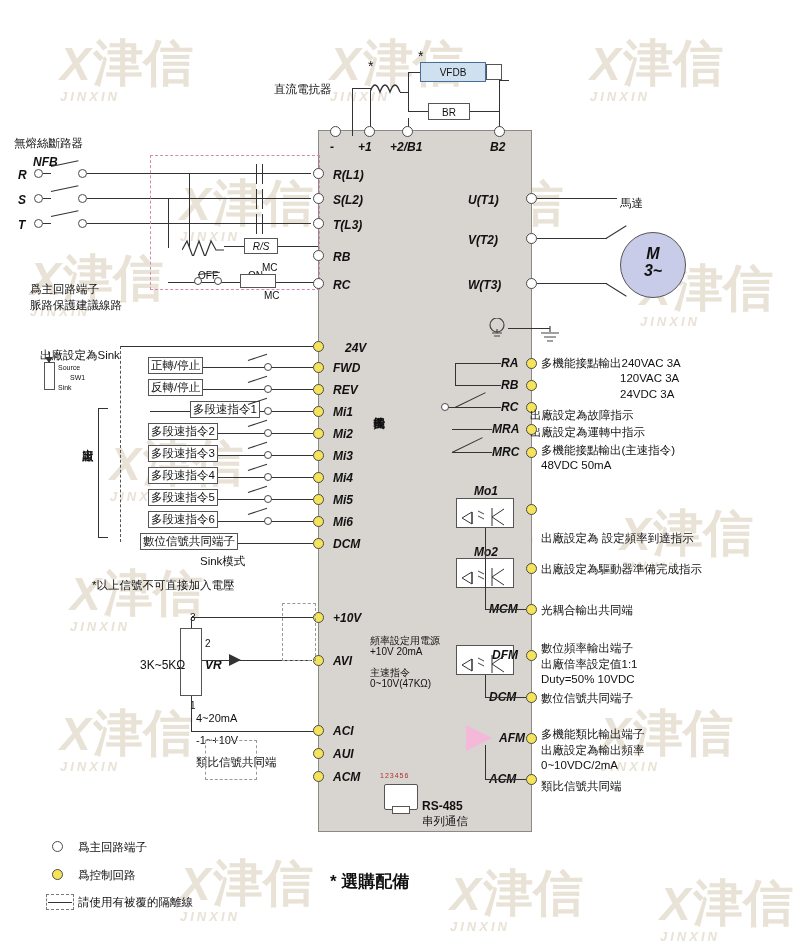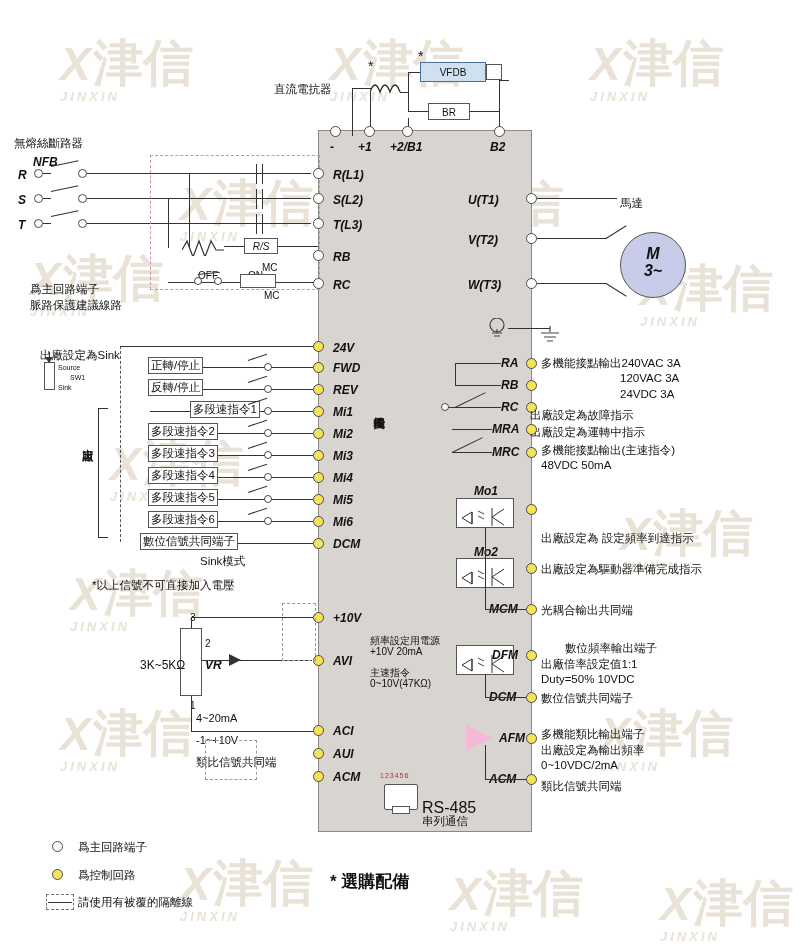--- a/index.html
+++ b/index.html
@@ -229,21 +229,21 @@
 
   <div class="lbl cn" style="left:40px;top:348px;">出廠設定為Sink</div>
   <div class="lbl sm" style="left:58px;top:364px;font-size:7px;">Source</div>
   <div class="lbl sm" style="left:70px;top:374px;font-size:7px;">SW1</div>
   <div class="lbl sm" style="left:58px;top:384px;font-size:7px;">Sink</div>
   <div class="cbox" style="left:44px;top:362px;width:11px;height:28px;"></div>
   <div class="ln vl" style="left:49px;top:352px;height:10px;"></div>
   <div class="arw" style="left:45px;top:357px;border-left:4px solid transparent;border-right:4px solid transparent;border-top:6px solid #333;"></div>
 
   <div class="term ctl" style="left:313px;top:341px;"></div>
-  <div class="lbl lbl-i" style="left:333px;top:341px;">24V</div>
+  <div class="lbl lbl-i" style="left:345px;top:341px;">24V</div>
   <div class="ln hl" style="left:120px;top:346px;width:193px;"></div>
 
   <div id="ctrl-rows">
       <div class="term ctl" style="left: 313px; top: 362px;"></div>
       <div class="lbl lbl-i" style="left: 333px; top: 361px;">FWD</div>
       <div class="ln hl" style="left: 150px; top: 367px; width: 163px;"></div>
       <div class="lbl cn" style="left: 148px; top: 357px; background: rgb(255, 255, 255); padding: 0px 2px; border: 1px solid rgb(85, 85, 85);">正轉/停止</div>
       <div class="term" style="left: 264px; top: 363px; width: 8px; height: 8px;"></div>
       <div class="ln" style="left: 248px; top: 360px; width: 20px; height: 1.2px; transform: rotate(-18deg); transform-origin: left center;"></div>
       <div class="term ctl" style="left: 313px; top: 384px;"></div>
@@ -367,21 +367,21 @@
 
   <div class="opto" style="left:456px;top:645px;width:58px;height:30px;"></div>
   <svg style="position:absolute;left:458px;top:647px;" width="54" height="26">
     <path d="M4,18 l10,-6 l0,12 z" fill="none" stroke="#333" stroke-width="1"></path>
     <path d="M14,12 v12" stroke="#333" stroke-width="1"></path>
     <path d="M20,11 l6,3 M20,16 l6,3" stroke="#333" stroke-width="0.9"></path>
     <path d="M34,8 l0,18 M34,17 l12,-8 M34,17 l12,8" fill="none" stroke="#333" stroke-width="1"></path>
   </svg>
   <div class="term ctl" style="left:526px;top:650px;"></div>
   <div class="lbl lbl-i" style="left:492px;top:648px;">DFM</div>
-  <div class="lbl cn" style="left:541px;top:641px;margin-left:24px;">數位頻率輸出端子</div>
+  <div class="lbl cn" style="left:541px;top:641px;">數位頻率輸出端子</div>
   <div class="lbl cn" style="left:541px;top:657px;">出廠倍率設定值1:1</div>
   <div class="lbl cn" style="left:541px;top:673px;">Duty=50% 10VDC</div>
 
   <div class="term ctl" style="left:526px;top:692px;"></div>
   <div class="lbl lbl-i" style="left:489px;top:690px;">DCM</div>
   <div class="lbl cn" style="left:541px;top:691px;">數位信號共同端子</div>
   <div class="ln vl" style="left:485px;top:675px;height:22px;"></div>
   <div class="ln hl" style="left:485px;top:697px;width:41px;"></div>
 
   <div class="term ctl" style="left:313px;top:612px;"></div>
@@ -431,21 +431,21 @@
 
   <div class="term ctl" style="left:526px;top:774px;"></div>
   <div class="lbl lbl-i" style="left:489px;top:772px;">ACM</div>
   <div class="lbl cn" style="left:541px;top:779px;">類比信號共同端</div>
   <div class="ln vl" style="left:485px;top:745px;height:34px;"></div>
   <div class="ln hl" style="left:485px;top:779px;width:41px;"></div>
 
   <div class="cbox" style="left:384px;top:784px;width:34px;height:26px;border-radius:2px;"></div>
   <div class="cbox" style="left:392px;top:806px;width:18px;height:8px;"></div>
   <div class="lbl" style="left:380px;top:772px;font-size:7px;letter-spacing:1px;color:#b03030;">123456</div>
-  <div class="lbl" style="left:422px;top:799px;font-weight:normal;font-size:16px;">RS-485</div>
+  <div class="lbl" style="left:422px;top:799px;font-weight:bold;font-size:12px;">RS-485</div>
   <div class="lbl cn" style="left:422px;top:814px;">串列通信</div>
 
   <div class="ldot" style="left:52px;top:841px;background:#fff;"></div>
   <div class="lbl cn" style="left:78px;top:840px;">爲主回路端子</div>
   <div class="ldot" style="left:52px;top:869px;background:#f5e45a;"></div>
   <div class="lbl cn" style="left:78px;top:868px;">爲控制回路</div>
   <div class="dash2" style="left:46px;top:894px;width:28px;height:16px;border-color:#777;"></div>
   <div class="ln hl" style="left:48px;top:902px;width:24px;"></div>
   <div class="lbl cn" style="left:78px;top:895px;">請使用有被覆的隔離線</div>
 

